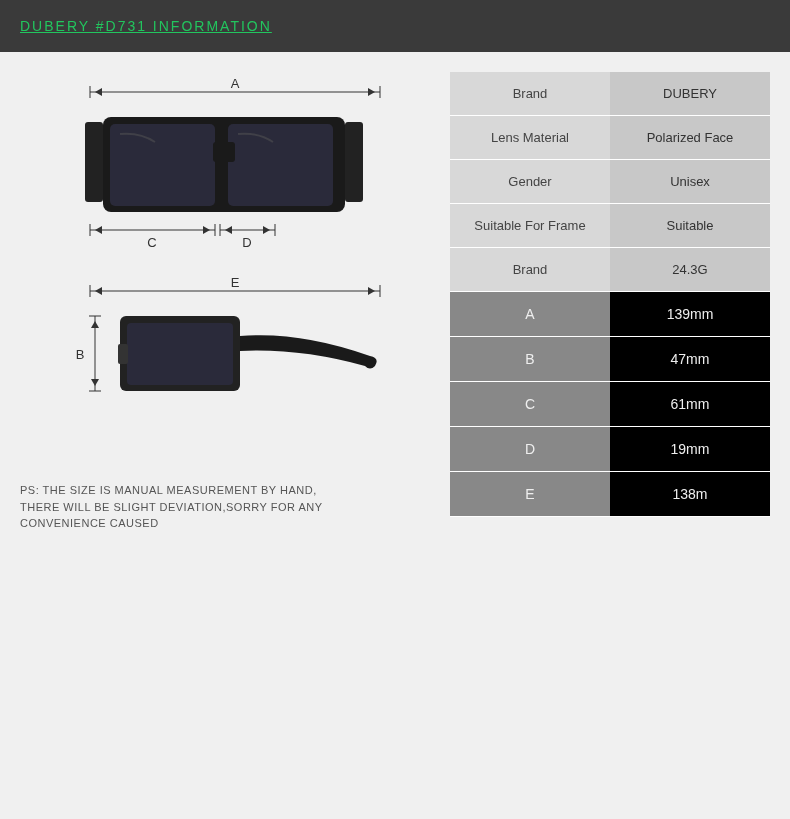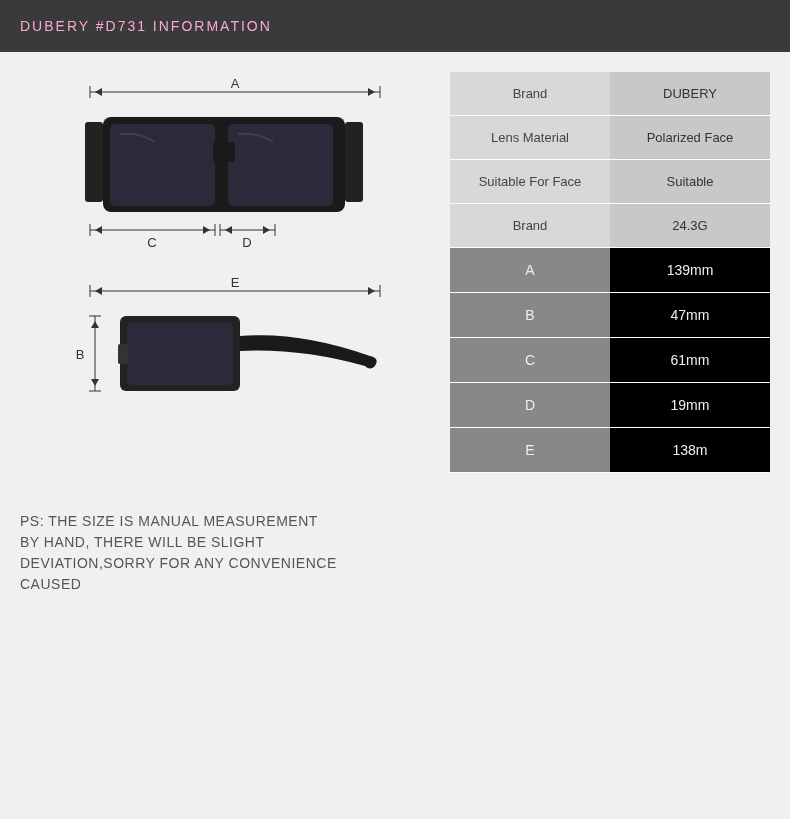--- a/index.html
+++ b/index.html
@@ -6,43 +6,44 @@
     body {
       width: 790px;
       height: 819px;
       background: #f0f0f0;
       font-family: Arial, sans-serif;
       overflow: hidden;
     }
 
     .header {
       background: #3a3a3a;
-      color: #f9a8d4;
+      color: #22c55e;
       padding: 18px 20px;
       font-size: 14px;
       letter-spacing: 2px;
       font-weight: normal;
+      text-decoration: underline;
     }
 
     .main-content {
       display: flex;
       padding: 20px;
       gap: 20px;
       background: #f0f0f0;
     }
 
     .left-panel {
       width: 410px;
       flex-shrink: 0;
     }
 
     .note-text {
-      font-size: 14px;
+      font-size: 11px;
       color: #555;
-      margin-top: 31px;
+      margin-top: 2px;
       line-height: 1.5;
       max-width: 320px;
       letter-spacing: 0.5px;
     }
 
     
     .right-panel {
       flex: 1;
     }
 
@@ -191,21 +192,25 @@
       <tbody id="specs-tbody">
       <tr>
             <td class="label-cell">Brand</td>
             <td class="value-cell">DUBERY</td>
           </tr>
           <tr>
             <td class="label-cell">Lens Material</td>
             <td class="value-cell">Polarized Face</td>
           </tr>
           <tr>
-            <td class="label-cell">Suitable For Face</td>
+            <td class="label-cell">Gender</td>
+            <td class="value-cell">Unisex</td>
+          </tr>
+          <tr>
+            <td class="label-cell">Suitable For Frame</td>
             <td class="value-cell">Suitable</td>
           </tr>
           <tr>
             <td class="label-cell">Brand</td>
             <td class="value-cell">24.3G</td>
           </tr>
           <tr>
             <td class="dim-label-cell">A</td>
             <td class="dim-value-cell">139mm</td>
           </tr>

